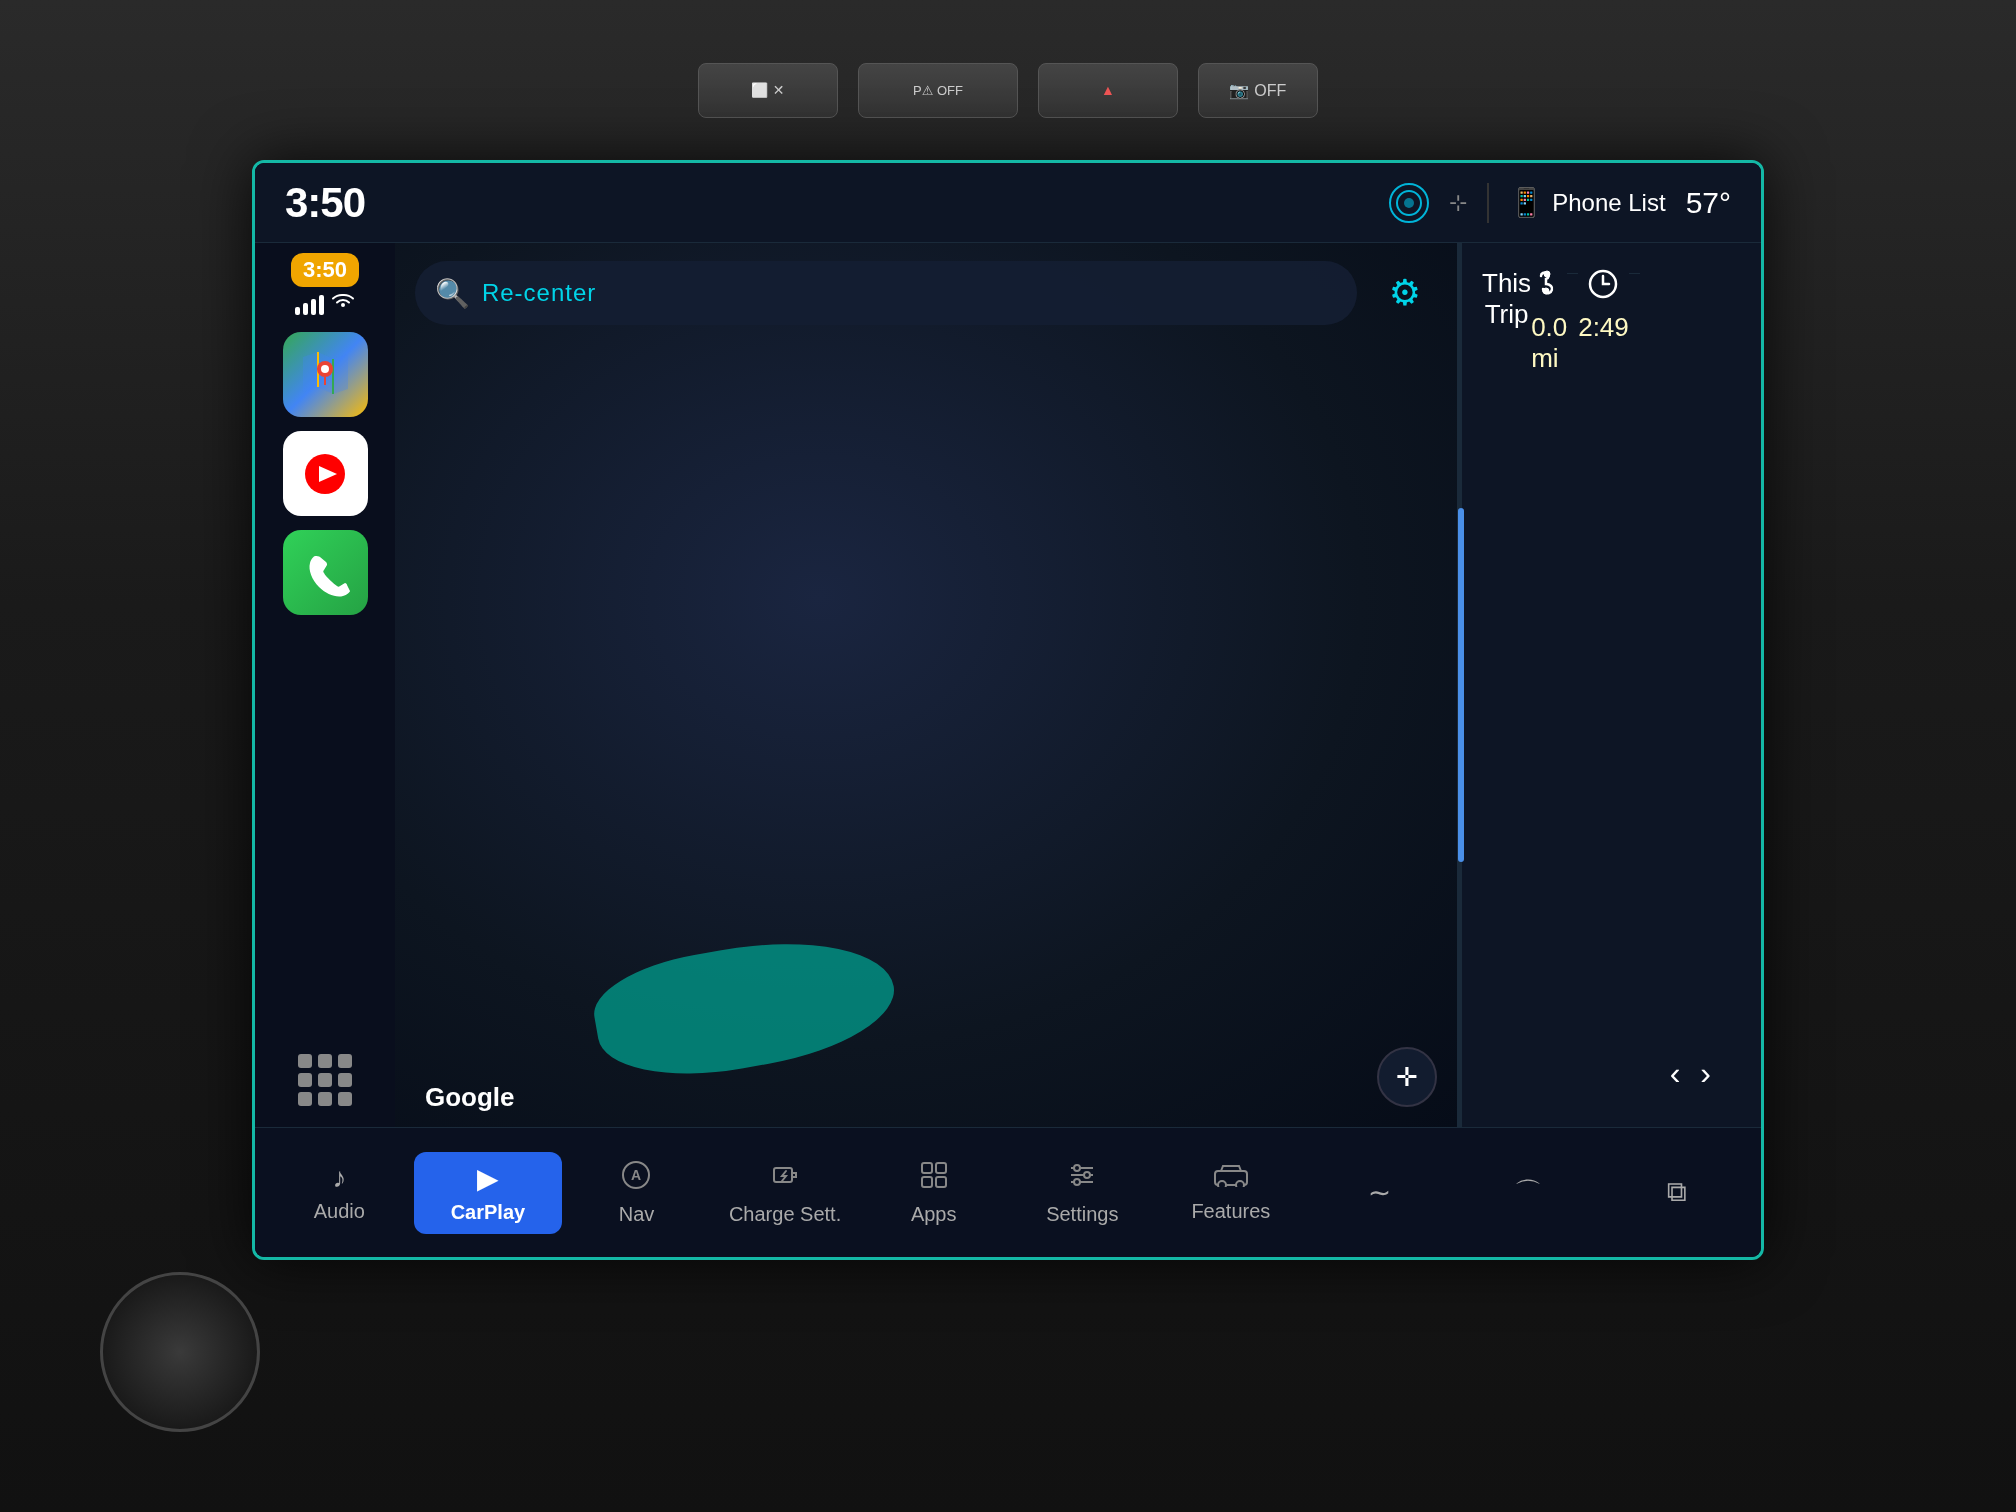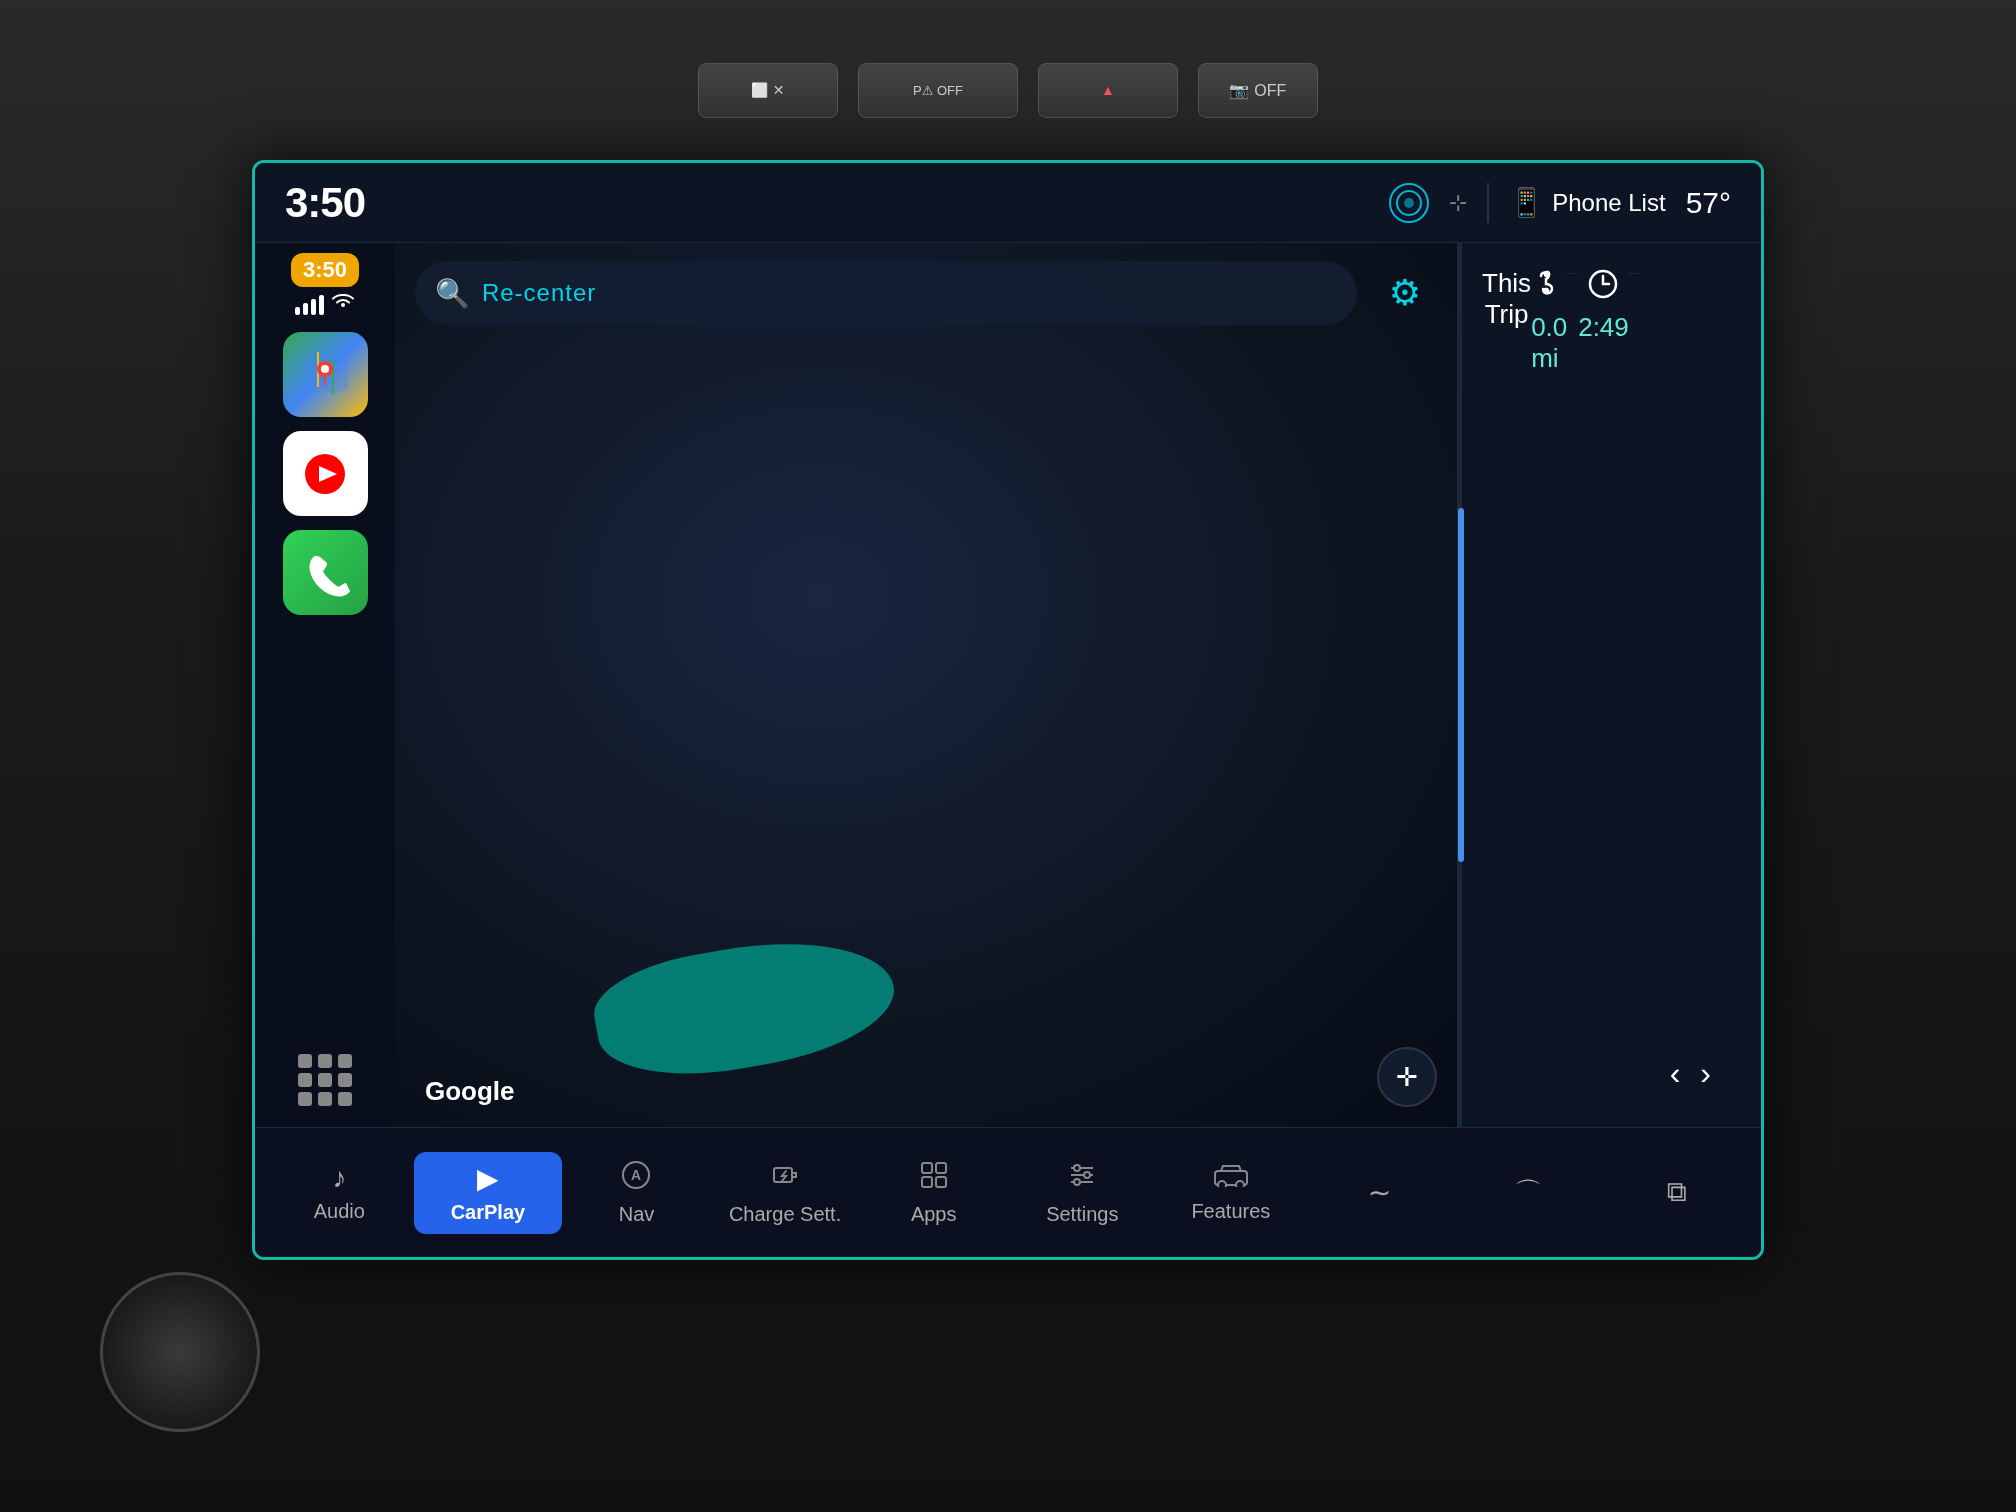--- a/index.html
+++ b/index.html
@@ -349,21 +349,21 @@
       z-index: 5;
     }
 
     .expand-arrows {
       color: white;
       font-size: 26px;
     }
 
     .google-watermark {
       position: absolute;
-      bottom: 20px;
+      bottom: 14px;
       left: 30px;
       color: white;
       font-size: 26px;
       font-weight: 600;
       z-index: 5;
     }
 
     
     .trip-panel {
       width: 300px;
@@ -390,21 +390,21 @@
       margin-bottom: 22px;
     }
 
     .trip-icon {
       color: white;
       font-size: 28px;
       margin-bottom: 5px;
     }
 
     .trip-value {
-      color: #5eead4;
+      color: #fef9c3;
       font-size: 26px;
       font-weight: 500;
     }
 
     .trip-divider-h {
       width: 100%;
       height: 1px;
       background: #1a2a3a;
       margin: 5px 0 20px;
     }

